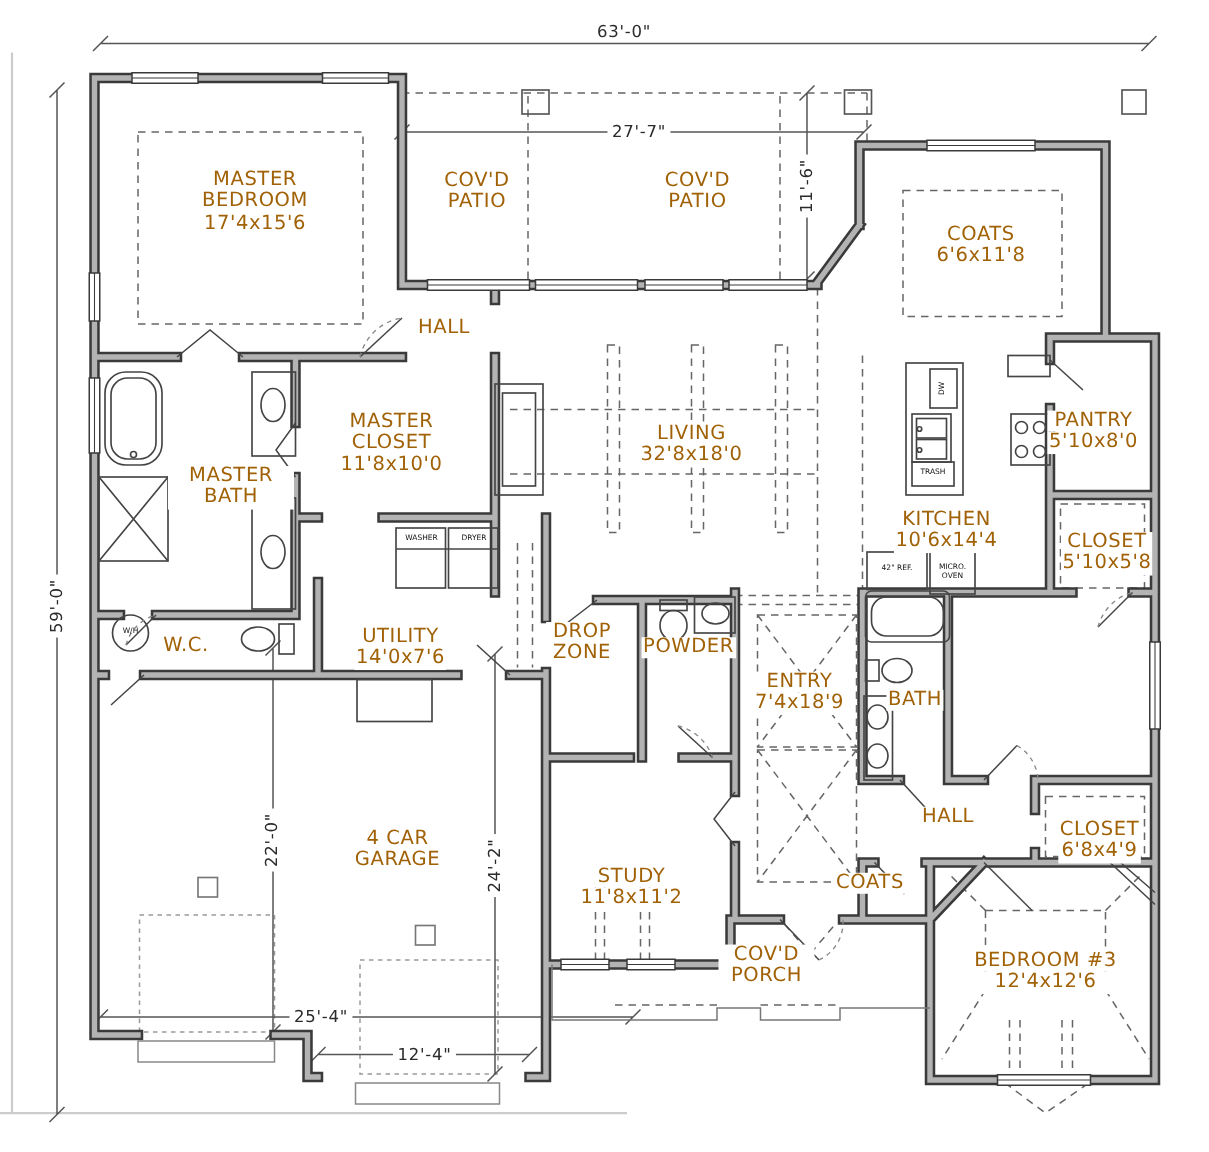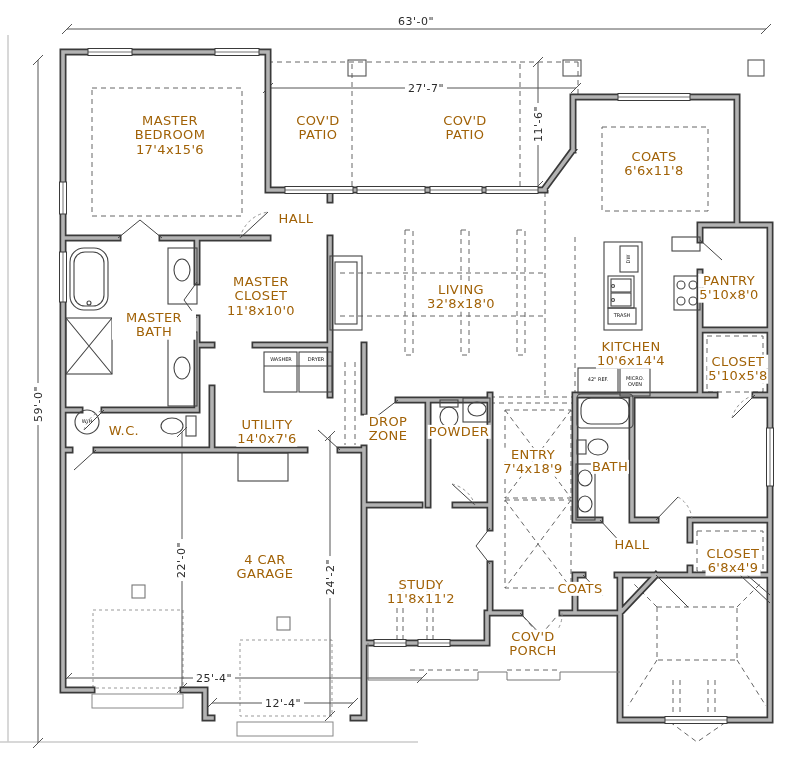--- a/index.html
+++ b/index.html
@@ -326,22 +326,26 @@
   <div class="lbl nw" style="left:632px;top:545px">
     <span class="nm">HALL</span>
   </div>
   <div class="lbl nw" style="left:733px;top:561px">
     <span class="nm">CLOSET</span>
     <span class="sz">6'8x4'9</span>
   </div>
   <div class="lbl nw" style="left:580px;top:589px">
     <span class="nm">COATS</span>
   </div>
-  <div class="lbl" style="left:533px;top:644px;width:64px">
+  <div class="lbl" style="left:511px;top:644px;width:64px">
     <span class="nm">COV'D PORCH</span>
+  </div>
+  <div class="lbl nw" style="left:697px;top:648px">
+    <span class="nm">BEDROOM #3</span>
+    <span class="sz">12'4x12'6</span>
   </div>
 
   <div class="dim" style="left:416px;top:21px">63'-0"</div>
   <div class="dim v" style="left:38px;top:404px">59'-0"</div>
   <div class="dim" style="left:426px;top:88px">27'-7"</div>
   <div class="dim v" style="left:538px;top:124px">11'-6"</div>
   <div class="dim v" style="left:181px;top:560px">22'-0"</div>
   <div class="dim v" style="left:330px;top:577px">24'-2"</div>
   <div class="dim" style="left:214px;top:678px">25'-4"</div>
   <div class="dim" style="left:283px;top:703px">12'-4"</div>

